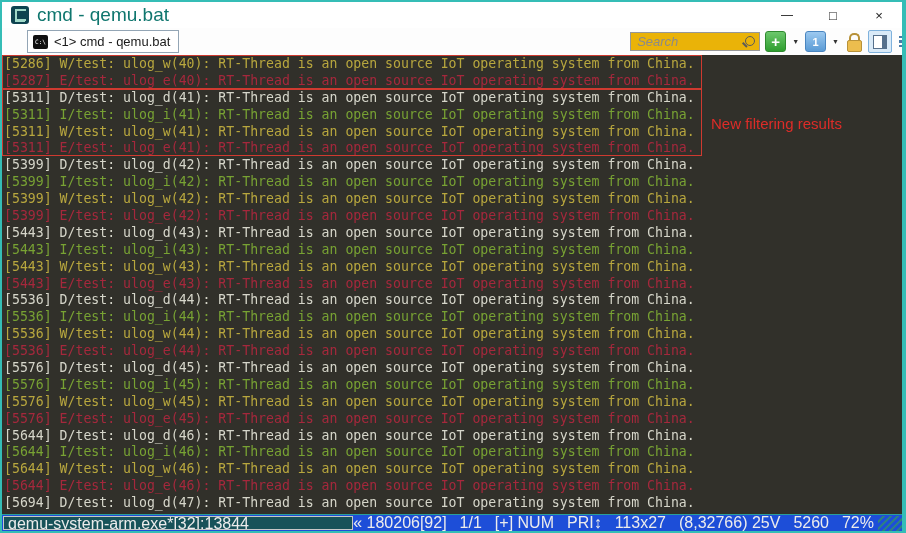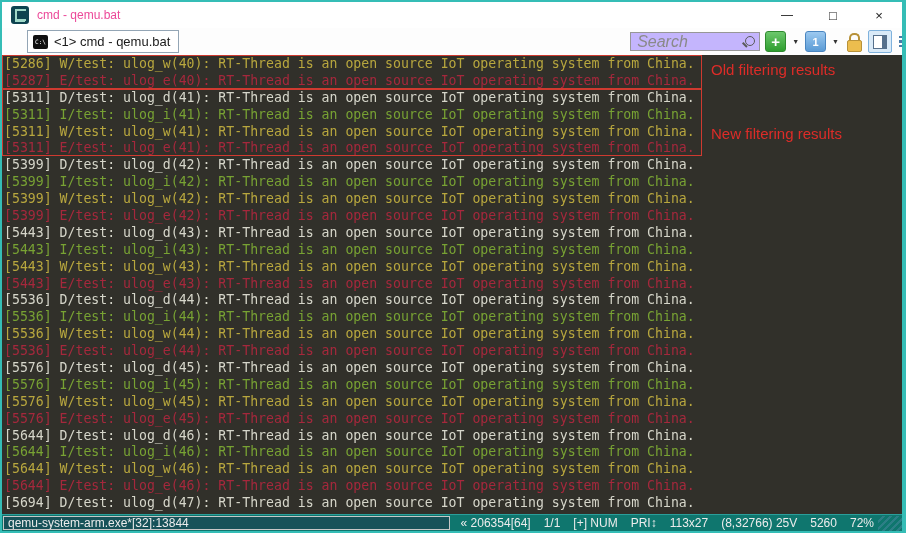--- a/index.html
+++ b/index.html
@@ -8,34 +8,34 @@
     border:2px solid #35bdb6;border-right-width:4px;
     background:#fff;overflow:hidden;
     font-family:"Liberation Sans",sans-serif;
   }
   
   .titlebar{position:absolute;left:0;top:0;width:900px;height:26px;background:#fff;display:flex;align-items:center;}
   .title-left{display:flex;align-items:center;gap:8px;padding-left:9px;flex:1;}
   .conemu-icon{width:18px;height:18px;border-radius:3px;background:#0e4350;position:relative;flex:0 0 auto;}
   .conemu-icon::before{content:"";position:absolute;left:4px;top:3px;width:9px;height:8px;border:2px solid #9fd8c8;border-right:none;}
   .conemu-icon::after{content:"";position:absolute;left:4px;bottom:2px;width:10px;height:2px;background:#9fd8c8;}
-  .title-text{font-size:12px;color:#ec4899;}
+  .title-text{font-size:19px;color:#0f766e;}
   .caption-buttons{display:flex;height:100%;}
   .cap-btn{width:46px;height:100%;display:flex;align-items:center;justify-content:center;font-size:13px;color:#1a1a1a;cursor:default;}
   .cap-btn.min{font-size:12px;}
   
   .tabbar{position:absolute;left:0;top:26px;width:900px;height:27px;background:#fdfdfd;display:flex;align-items:center;padding-left:18px;}
   .tab{display:flex;align-items:center;gap:6px;margin-left:7px;height:21px;padding:0 8px 0 5px;
        background:#fff;border:1px solid #93a5b5;font-size:13px;color:#1a1a1a;}
   .cmd-icon{width:15px;height:14px;background:#101010;border-radius:2px;color:#fff;
             font-family:"DejaVu Sans Mono",monospace;font-size:6px;display:flex;align-items:center;justify-content:center;}
   .tab-tools{margin-left:auto;display:flex;align-items:center;gap:5px;padding-right:5px;}
   .searchwrap{position:relative;width:130px;height:19px;}
   .searchwrap input{width:100%;height:100%;box-sizing:border-box;border:1px solid #979797;padding:0 20px 0 6px;
-                    font-family:"Liberation Sans",sans-serif;font-size:16px;font-style:italic;color:#555;background:#c4b5fd;outline:none;}
+                    font-family:"Liberation Sans",sans-serif;font-size:13px;font-style:italic;color:#555;background:#eab308;outline:none;}
   .searchwrap input::placeholder{color:#8a8a8a;font-style:italic;}
   .mag{position:absolute;right:5px;top:4px;width:8px;height:8px;border:1.5px solid #5a5a5a;border-radius:50%;}
   .mag::after{content:"";position:absolute;left:-4px;top:7px;width:6px;height:1.5px;background:#5a5a5a;transform:rotate(45deg);}
   .tool-btn{display:flex;align-items:center;justify-content:center;cursor:default;}
   .plus-btn{width:19px;height:19px;border-radius:3px;border:1px solid #2f8a2f;background:linear-gradient(#6cc86c,#2f9e2f);
             color:#fff;font-size:15px;font-weight:bold;line-height:17px;}
   .caret{font-size:7px;color:#333;padding:0 1px;}
   .win-btn{width:19px;height:19px;border-radius:3px;border:1px solid #4a86c0;background:linear-gradient(#9cc9f0,#5b9bd5);
            color:#fff;font-size:11px;font-weight:bold;}
   .lock-btn{width:18px;height:19px;position:relative;}
@@ -49,33 +49,33 @@
   
   .terminal{position:absolute;left:0;top:53px;width:900px;height:459px;background:#31302a;overflow:hidden;padding-left:32px;}
   #terminal-lines{position:absolute;left:0;top:0;width:883px;padding:1px 0 0 2px;
                   font-family:"DejaVu Sans Mono",monospace;font-size:13.2px;white-space:pre;}
   .tline{height:16.9px;line-height:16.9px;}
   .annotation-box{position:absolute;left:0;width:700px;border:1px solid #cf3a30;box-sizing:border-box;pointer-events:none;}
   .box1{top:0;height:34px;}
   .box2{top:34px;height:67px;}
   .annotation-label{position:absolute;left:709px;font-size:15px;color:#dd2c28;white-space:nowrap;}
   .lab1{top:6px;}
-  .lab2{top:70px;}
+  .lab2{top:60px;}
   
   .scrollbar{position:absolute;right:0;top:0;width:17px;height:459px;background:#f2f2f2;}
   .sb-btn{position:absolute;left:0;width:17px;height:17px;background:#f2f2f2;display:flex;align-items:center;justify-content:center;}
   .sb-up{top:0;}
   .sb-down{bottom:0;}
   .chev{width:6px;height:6px;border-left:2px solid #4f4f4f;border-top:2px solid #4f4f4f;}
   .chev-up{transform:rotate(45deg) translate(1px,1px);}
   .chev-down{transform:rotate(225deg) translate(1px,1px);}
   .sb-thumb{position:absolute;left:0;top:419px;width:17px;height:23px;background:#c8c8c8;}
   
-  .statusbar{position:absolute;left:0;top:512px;width:900px;height:17px;background:#0f766e;border-top:1px solid #2b9e9a;
-             box-sizing:border-box;display:flex;align-items:center;color:#ececec;font-size:12px;}
+  .statusbar{position:absolute;left:0;top:512px;width:900px;height:17px;background:#1d4ed8;border-top:1px solid #2b9e9a;
+             box-sizing:border-box;display:flex;align-items:center;color:#ececec;font-size:16px;}
   .proc-box{width:447px;height:14px;line-height:13px;margin-left:1px;background:#175259;border:1px solid #c7c7c7;
             padding:0 4px;box-sizing:border-box;white-space:nowrap;overflow:hidden;}
   .segments{margin-left:auto;display:flex;gap:13px;padding-right:28px;white-space:nowrap;}
   .grip{position:absolute;right:0;bottom:0;width:24px;height:15px;
         background:repeating-linear-gradient(135deg,transparent 0 3px,#2c7f86 3px 5px);}
 </style>
 </head>
 <body>
 
 <div class="window">
@@ -119,38 +119,37 @@
           <span></span>
       </span>
     </div>
   </div>
 
   <div class="terminal">
     <div id="terminal-lines"><div class="tline" style="color: rgb(184, 167, 62);">[5286] W/test: ulog_w(40): RT-Thread is an open source IoT operating system from China.</div><div class="tline" style="color: rgb(165, 40, 60);">[5287] E/test: ulog_e(40): RT-Thread is an open source IoT operating system from China.</div><div class="tline" style="color: rgb(214, 214, 202);">[5311] D/test: ulog_d(41): RT-Thread is an open source IoT operating system from China.</div><div class="tline" style="color: rgb(120, 162, 51);">[5311] I/test: ulog_i(41): RT-Thread is an open source IoT operating system from China.</div><div class="tline" style="color: rgb(184, 167, 62);">[5311] W/test: ulog_w(41): RT-Thread is an open source IoT operating system from China.</div><div class="tline" style="color: rgb(165, 40, 60);">[5311] E/test: ulog_e(41): RT-Thread is an open source IoT operating system from China.</div><div class="tline" style="color: rgb(214, 214, 202);">[5399] D/test: ulog_d(42): RT-Thread is an open source IoT operating system from China.</div><div class="tline" style="color: rgb(120, 162, 51);">[5399] I/test: ulog_i(42): RT-Thread is an open source IoT operating system from China.</div><div class="tline" style="color: rgb(184, 167, 62);">[5399] W/test: ulog_w(42): RT-Thread is an open source IoT operating system from China.</div><div class="tline" style="color: rgb(165, 40, 60);">[5399] E/test: ulog_e(42): RT-Thread is an open source IoT operating system from China.</div><div class="tline" style="color: rgb(214, 214, 202);">[5443] D/test: ulog_d(43): RT-Thread is an open source IoT operating system from China.</div><div class="tline" style="color: rgb(120, 162, 51);">[5443] I/test: ulog_i(43): RT-Thread is an open source IoT operating system from China.</div><div class="tline" style="color: rgb(184, 167, 62);">[5443] W/test: ulog_w(43): RT-Thread is an open source IoT operating system from China.</div><div class="tline" style="color: rgb(165, 40, 60);">[5443] E/test: ulog_e(43): RT-Thread is an open source IoT operating system from China.</div><div class="tline" style="color: rgb(214, 214, 202);">[5536] D/test: ulog_d(44): RT-Thread is an open source IoT operating system from China.</div><div class="tline" style="color: rgb(120, 162, 51);">[5536] I/test: ulog_i(44): RT-Thread is an open source IoT operating system from China.</div><div class="tline" style="color: rgb(184, 167, 62);">[5536] W/test: ulog_w(44): RT-Thread is an open source IoT operating system from China.</div><div class="tline" style="color: rgb(165, 40, 60);">[5536] E/test: ulog_e(44): RT-Thread is an open source IoT operating system from China.</div><div class="tline" style="color: rgb(214, 214, 202);">[5576] D/test: ulog_d(45): RT-Thread is an open source IoT operating system from China.</div><div class="tline" style="color: rgb(120, 162, 51);">[5576] I/test: ulog_i(45): RT-Thread is an open source IoT operating system from China.</div><div class="tline" style="color: rgb(184, 167, 62);">[5576] W/test: ulog_w(45): RT-Thread is an open source IoT operating system from China.</div><div class="tline" style="color: rgb(165, 40, 60);">[5576] E/test: ulog_e(45): RT-Thread is an open source IoT operating system from China.</div><div class="tline" style="color: rgb(214, 214, 202);">[5644] D/test: ulog_d(46): RT-Thread is an open source IoT operating system from China.</div><div class="tline" style="color: rgb(120, 162, 51);">[5644] I/test: ulog_i(46): RT-Thread is an open source IoT operating system from China.</div><div class="tline" style="color: rgb(184, 167, 62);">[5644] W/test: ulog_w(46): RT-Thread is an open source IoT operating system from China.</div><div class="tline" style="color: rgb(165, 40, 60);">[5644] E/test: ulog_e(46): RT-Thread is an open source IoT operating system from China.</div><div class="tline" style="color: rgb(214, 214, 202);">[5694] D/test: ulog_d(47): RT-Thread is an open source IoT operating system from China.</div></div>
 
     <div class="annotation-box box1"></div>
     <div class="annotation-box box2"></div>
-    <div class="annotation-label lab1">Old filtering results</div>
     <div class="annotation-label lab2">New filtering results</div>
 
     <div class="scrollbar">
       <div class="sb-btn sb-up">
           <span class="chev chev-up"></span>
         </div>
       <div class="sb-thumb"></div>
       <div class="sb-btn sb-down">
           <span class="chev chev-down"></span>
         </div>
     </div>
   </div>
 
   <div class="statusbar">
     <div class="proc-box">qemu-system-arm.exe*[32]:13844</div>
     <div class="segments" id="status-segments">
-        <span>« 206354[64]</span>
+        <span>« 180206[92]</span>
         <span>1/1</span>
         <span>[+] NUM</span>
         <span>PRI↕</span>
         <span>113x27</span>
         <span>(8,32766) 25V</span>
         <span>5260</span>
         <span>72%</span>
       </div>
     <div class="grip"></div>
   </div>

